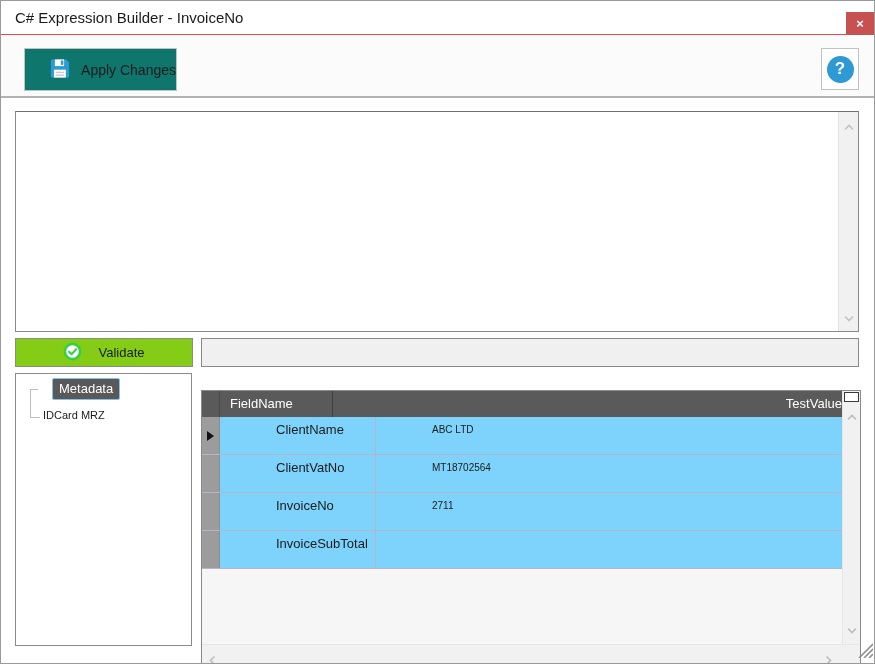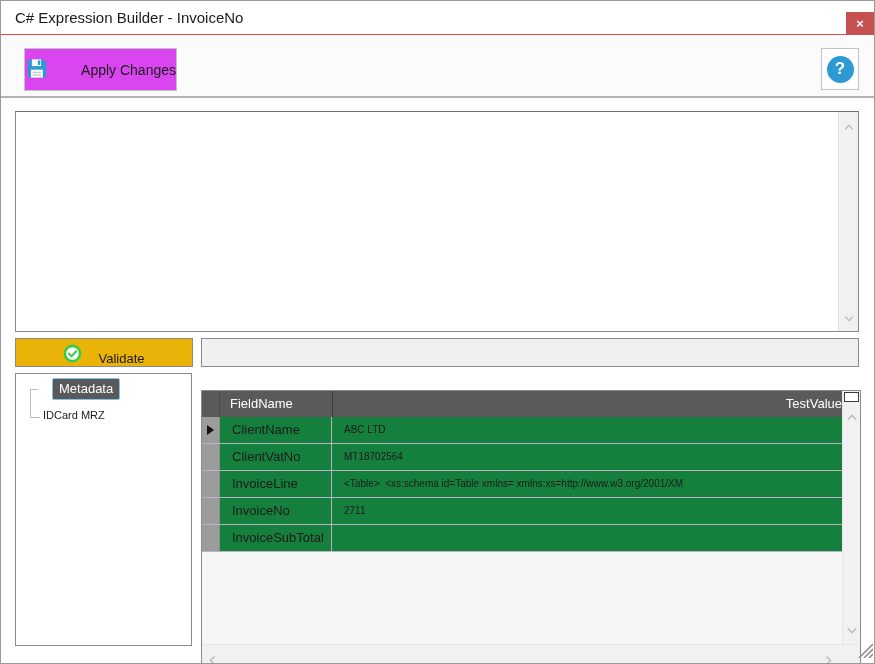--- a/index.html
+++ b/index.html
@@ -29,22 +29,22 @@
     font-size: 13px; font-weight: bold; cursor: default;
   }
 
   
   .toolbar {
     position: absolute; left: 0; top: 35px; right: 0; height: 62px;
     background: #fbfbfb; border-bottom: 2px solid #b3b3b3;
   }
   .apply-btn {
     position: absolute; left: 23px; top: 12px; width: 153px; height: 43px;
-    background: #d946ef; border: 1px solid #c2c2c2;
-    display: flex; align-items: center; justify-content: space-between; gap: 10px;
+    background: #0f766e; border: 1px solid #c2c2c2;
+    display: flex; align-items: center; justify-content: flex-end; gap: 10px;
     font-size: 14px; color: #1b1b1b;
   }
   .help-btn {
     position: absolute; left: 820px; top: 12px; width: 38px; height: 42px;
     background: #ffffff; border: 1px solid #c2c2c2;
     display: flex; align-items: center; justify-content: center;
   }
   .help-circle {
     width: 27px; height: 27px; border-radius: 50%;
     background: #2d9ad3; color: #ffffff;
@@ -65,22 +65,22 @@
   }
   .vscroll {
     width: 20px; background: #f1f1f1; border-left: 1px solid #e3e3e3;
     position: relative;
   }
   .chev { position: absolute; left: 50%; transform: translateX(-50%); }
 
   
   .validate-btn {
     position: absolute; left: 14px; top: 337px; width: 178px; height: 29px;
-    background: #eab308; border: 1px solid #8a8a8a;
-    display: flex; align-items: flex-end; justify-content: center; gap: 16px;
+    background: #84cc16; border: 1px solid #8a8a8a;
+    display: flex; align-items: center; justify-content: center; gap: 16px;
     font-size: 13px; color: #1b1b1b;
   }
   .status-box {
     position: absolute; left: 200px; top: 337px; width: 658px; height: 29px;
     background: #f0f0f0; border: 1px solid #8a8a8a;
     font-size: 13px; line-height: 27px; padding: 0 8px; color: #1b1b1b;
     overflow: hidden; white-space: nowrap;
   }
 
   
@@ -109,21 +109,21 @@
     position: absolute; left: 0; top: 0; right: 18px; bottom: 22px;
     display: flex; flex-direction: column; background: #f6f6f6; overflow: hidden;
   }
   .g-header { display: flex; height: 26px; background: #5a5a5a; flex: none; }
   .gh-sel { width: 18px; border-right: 1px solid #4a4a4a; }
   .gh-field {
     width: 113px; color: #ffffff; font-size: 13px; line-height: 26px;
     padding-left: 10px; border-right: 1px solid #3f3f3f; white-space: nowrap; overflow: hidden;
   }
   .gh-value { flex: 1; color: #ffffff; font-size: 13px; line-height: 26px; padding-left: 10px; white-space: nowrap; overflow: hidden; text-align: right; }
-  .g-row { display: flex; height: 27px; background: #15803d; border-bottom: 1px solid #b9b3c6; flex: none; }
+  .g-row { display: flex; height: 38px; background: #7dd3fc; border-bottom: 1px solid #b9b3c6; flex: none; gap: 44px; }
   .gc-sel { width: 18px; background: #9c9c9c; border-right: 1px solid #8d8d8d; position: relative; }
   .row-marker {
     position: absolute; left: 5px; top: 50%; transform: translateY(-50%);
     width: 0; height: 0;
     border-left: 7px solid #111111; border-top: 5px solid transparent; border-bottom: 5px solid transparent;
   }
   .gc-field {
     width: 112px; font-size: 13px; line-height: 26px; padding-left: 12px;
     border-right: 1px solid #b9b3c6; color: #1a1a1a; white-space: pre; overflow: hidden;
   }
@@ -228,25 +228,20 @@
       <div class="gc-field">ClientName</div>
       <div class="gc-value">ABC LTD</div>
     </div>
     <div class="g-row">
       <div class="gc-sel"></div>
       <div class="gc-field">ClientVatNo</div>
       <div class="gc-value">MT18702564</div>
     </div>
     <div class="g-row">
       <div class="gc-sel"></div>
-      <div class="gc-field">InvoiceLine</div>
-      <div class="gc-value">&lt;Table&gt;  &lt;xs:schema id=Table xmlns= xmlns:xs=http://www.w3.org/2001/XM</div>
-    </div>
-    <div class="g-row">
-      <div class="gc-sel"></div>
       <div class="gc-field">InvoiceNo</div>
       <div class="gc-value">2711</div>
     </div>
     <div class="g-row">
       <div class="gc-sel"></div>
       <div class="gc-field">InvoiceSubTotal</div>
     </div>
 
     <div class="g-filler"></div>
   </div>

